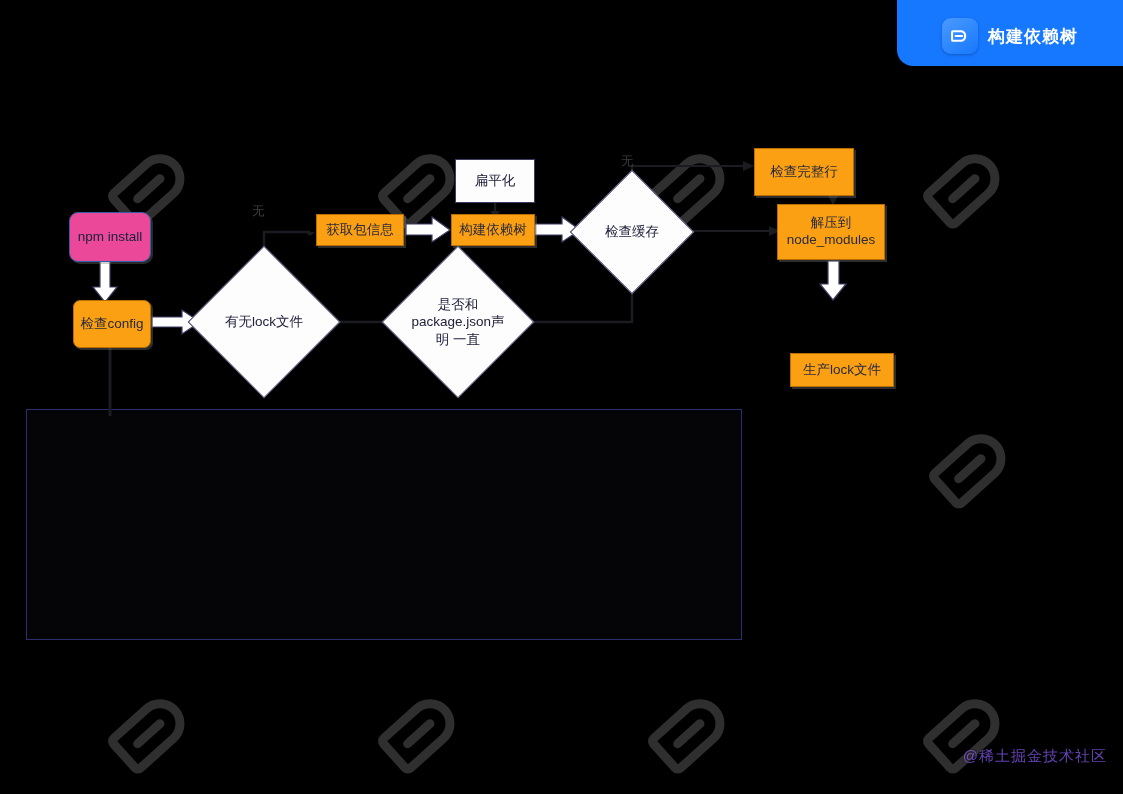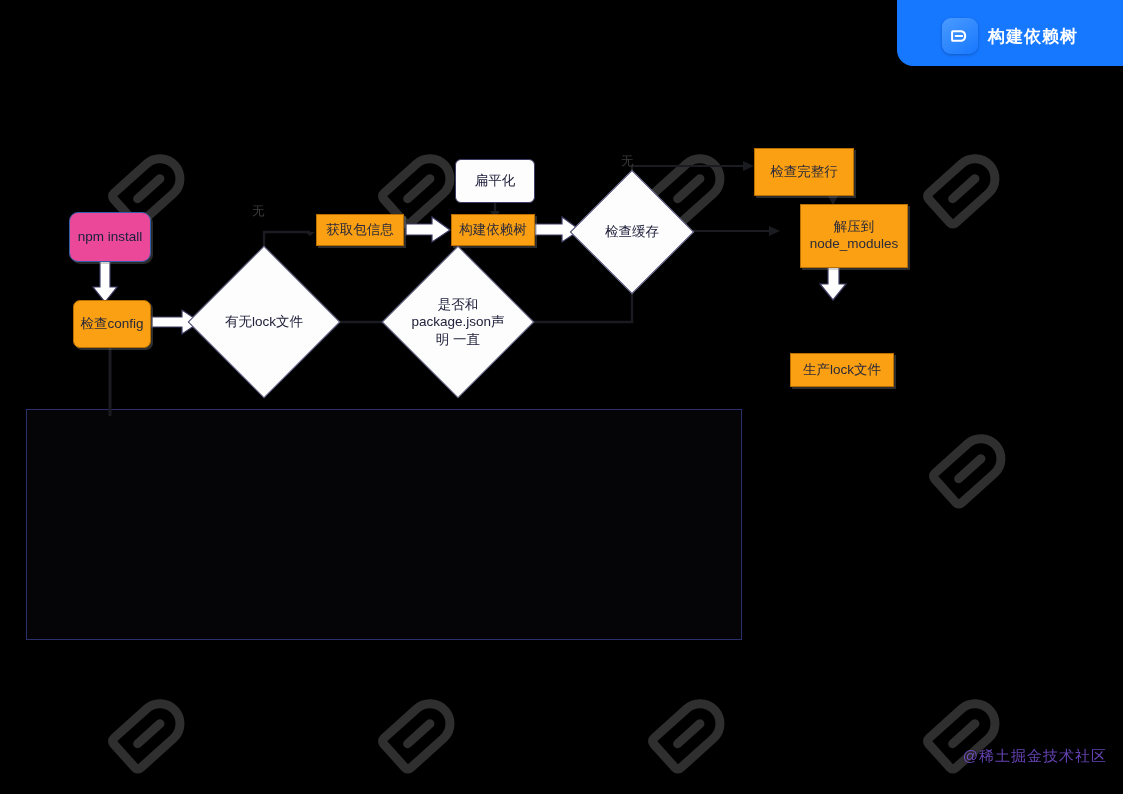--- a/index.html
+++ b/index.html
@@ -275,21 +275,21 @@
 
   <div class="diamond" style="left:210px;top:268px;width:108px;height:108px;">
     <div class="dshape"></div>
     <div class="dlabel">有无lock文件</div>
   </div>
 
   <div class="node orange" style="left:316px;top:214px;width:88px;height:32px;">
     <span>获取包信息</span>
   </div>
 
-  <div class="node white" style="left:455px;top:159px;width:80px;height:44px;border-radius:6px;">
+  <div class="node white" style="left:455px;top:159px;width:80px;height:44px;">
     <span>扁平化</span>
   </div>
 
   <div class="node orange" style="left:451px;top:214px;width:84px;height:32px;">
     <span>构建依赖树</span>
   </div>
 
   <div class="diamond" style="left:588px;top:188px;width:88px;height:88px;">
     <div class="dshape"></div>
     <div class="dlabel">检查缓存</div>
@@ -299,21 +299,21 @@
     <div class="dshape"></div>
     <div class="dlabel wrap" style="padding:0 2px;">是否和
 package.json声明
 一直</div>
   </div>
 
   <div class="node orange" style="left:754px;top:148px;width:100px;height:48px;">
     <span>检查完整行</span>
   </div>
 
-  <div class="node orange" style="left:800px;top:204px;width:108px;height:64px;">
+  <div class="node orange" style="left:777px;top:204px;width:108px;height:56px;">
     <span style="white-space:pre-line;">解压到
 node_modules</span>
   </div>
 
   <div class="node orange" style="left:790px;top:306px;width:104px;height:34px;margin-top:47px;">
     <span>生产lock文件</span>
   </div>
 
   <div id="code-panel">
     <pre>

